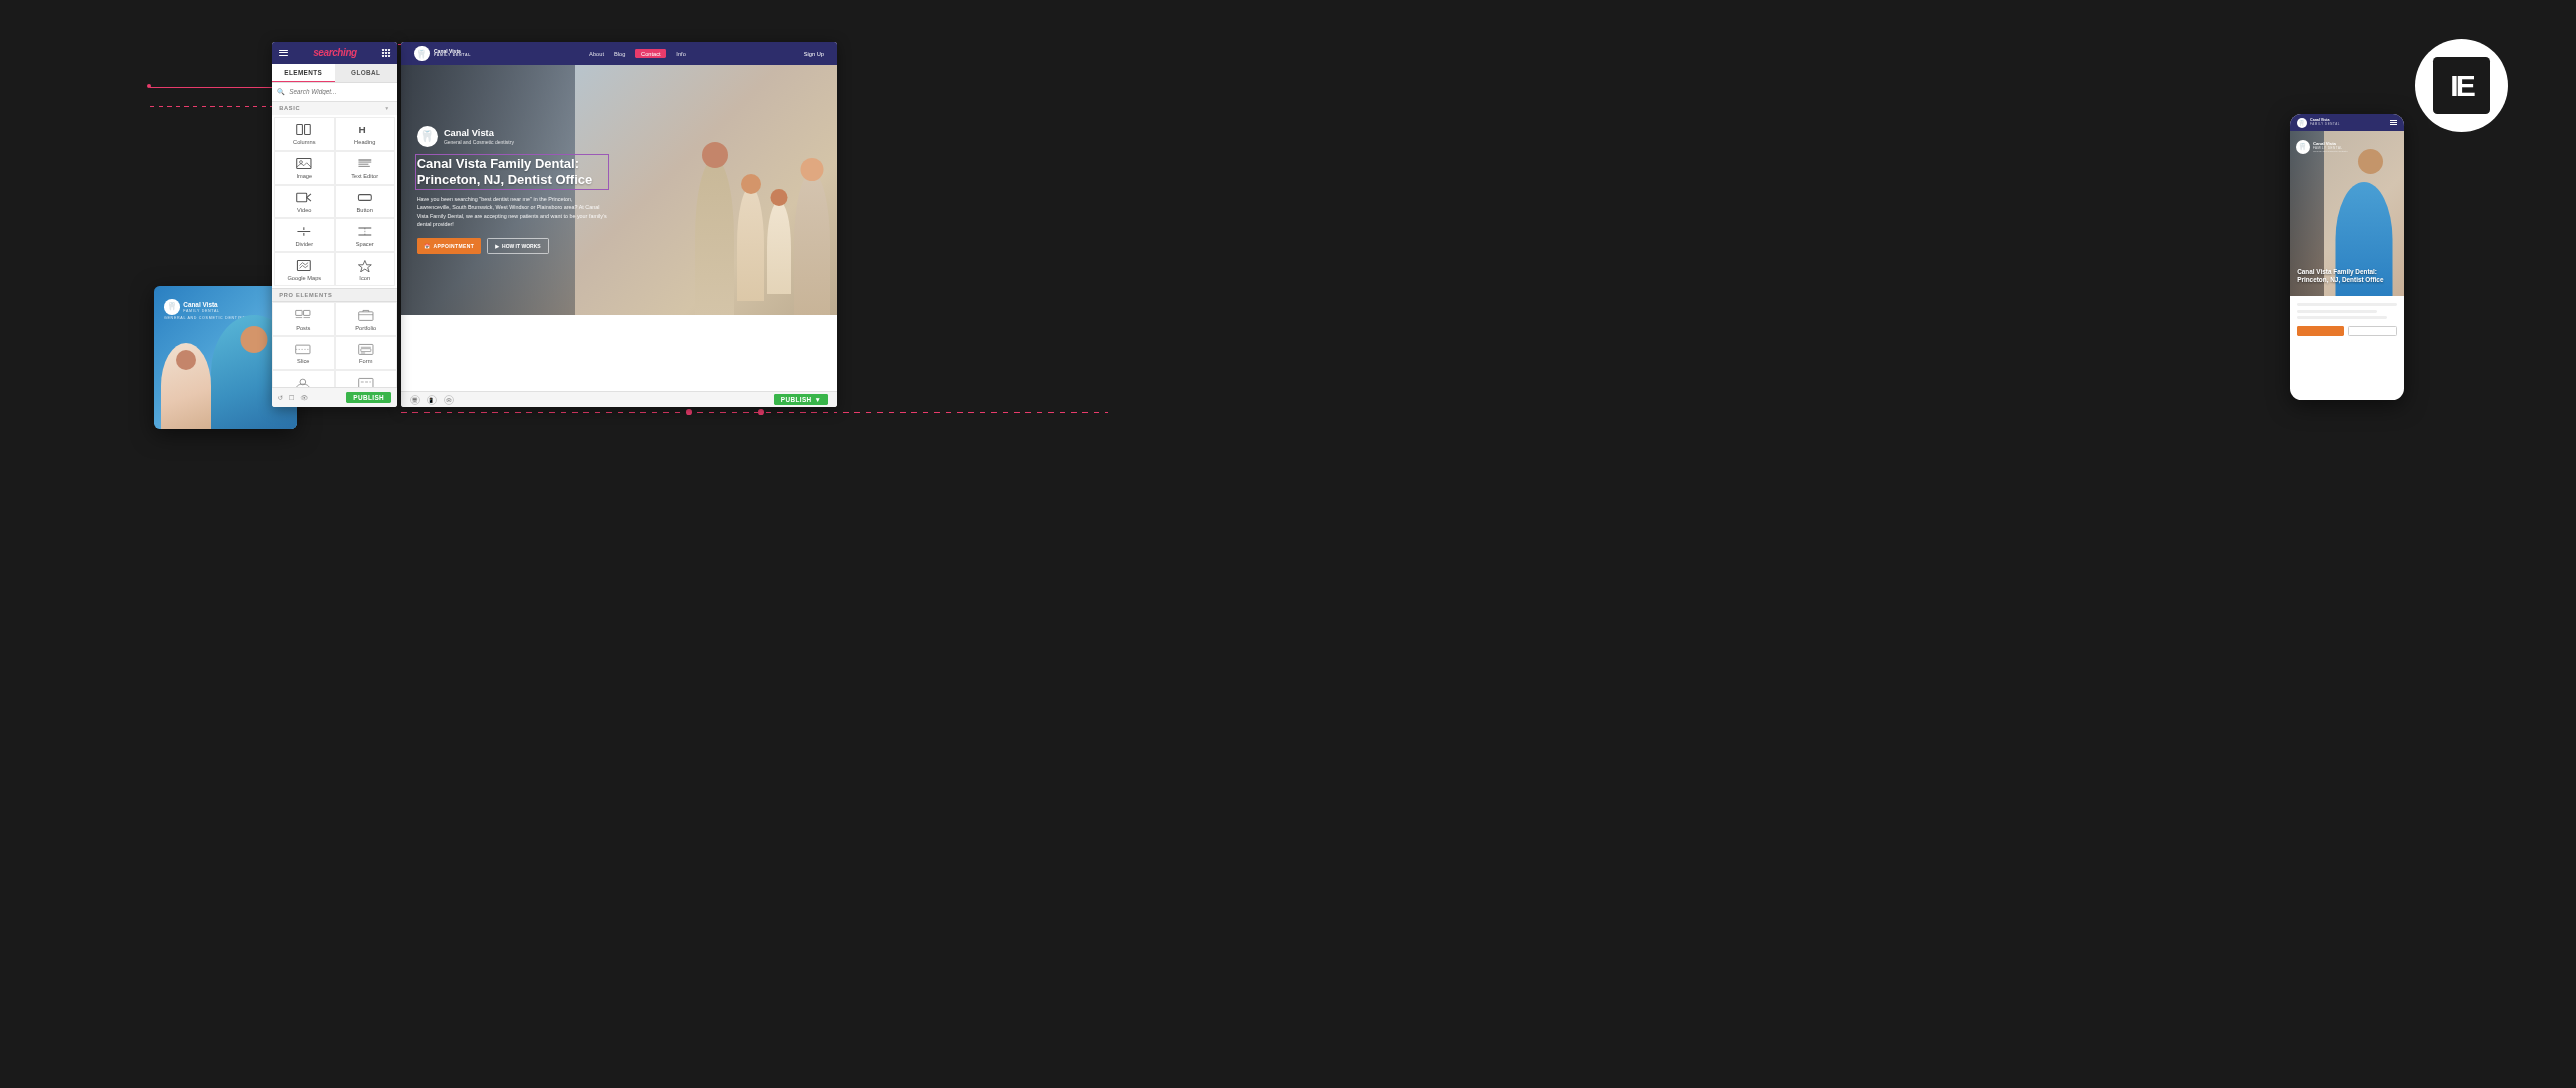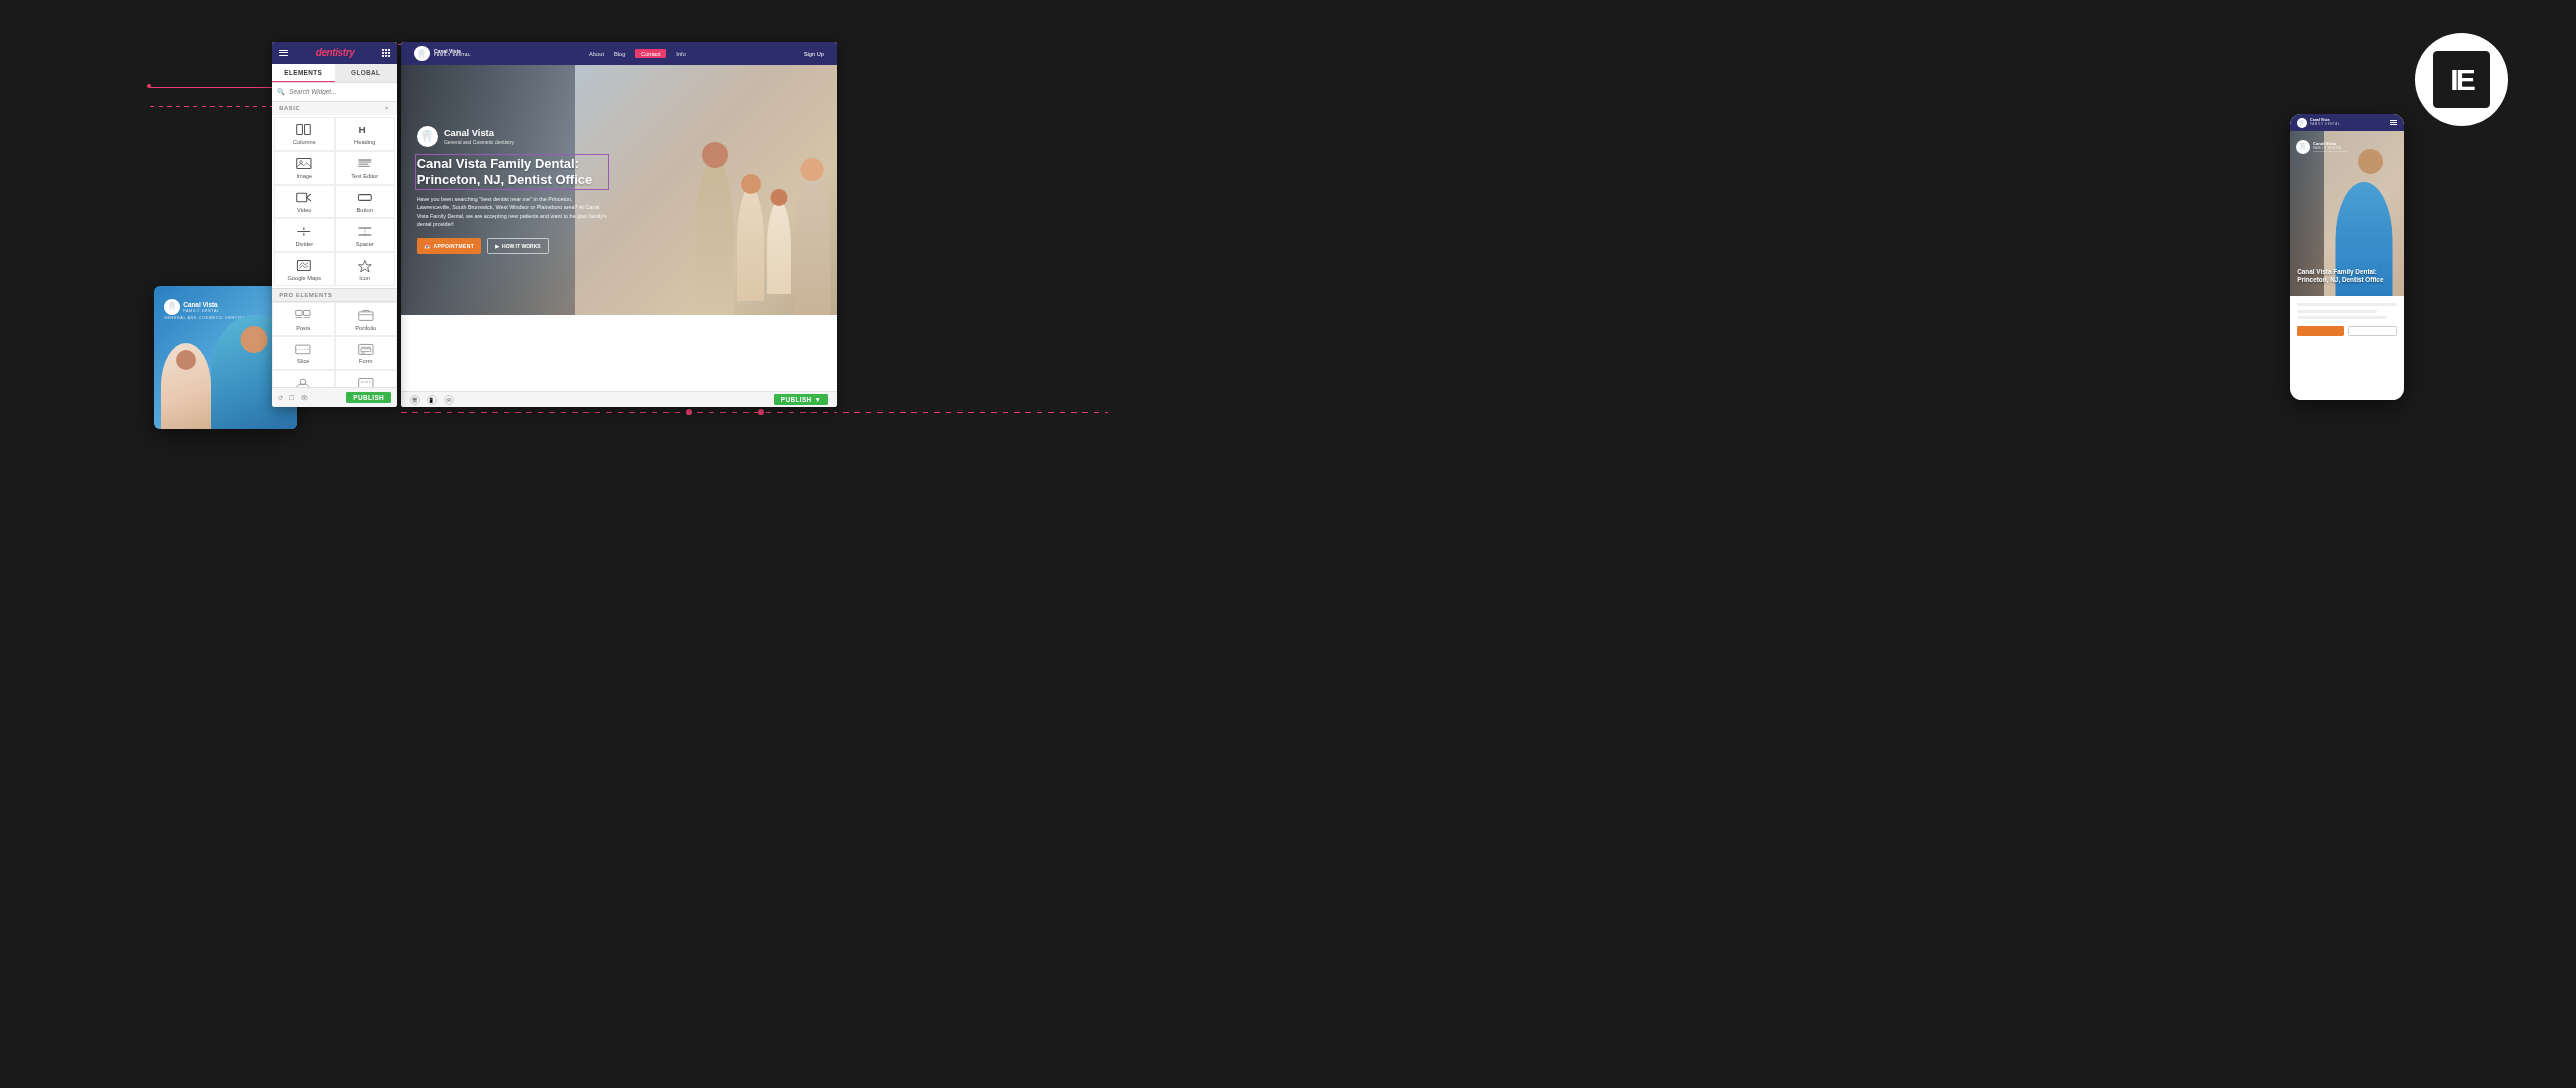--- a/index.html
+++ b/index.html
@@ -10,21 +10,21 @@
       background-image: radial-gradient(circle, #444 0.7px, transparent 0.7px);
       background-size: 20px 20px;
       font-family: -apple-system, BlinkMacSystemFont, 'Segoe UI', Arial, sans-serif;
       overflow: hidden;
       position: relative;
     }
 
     
     .elementor-badge {
       position: absolute;
-      top: 33px;
+      top: 39px;
       right: 68px;
       width: 93px;
       height: 93px;
       background: white;
       border-radius: 50%;
       display: flex;
       align-items: center;
       justify-content: center;
       z-index: 100;
     }
@@ -641,21 +641,21 @@
 </div>
 
 <div class="elementor-panel">
 
   <div class="panel-header">
     <div class="hamburger-lines">
       <div class="hamburger-line"></div>
       <div class="hamburger-line"></div>
       <div class="hamburger-line"></div>
     </div>
-    <div class="panel-header-logo">dentistry</div>
+    <div class="panel-header-logo">searching</div>
     <div class="grid-icon">
       <div class="grid-icon-dot"></div>
       <div class="grid-icon-dot"></div>
       <div class="grid-icon-dot"></div>
       <div class="grid-icon-dot"></div>
       <div class="grid-icon-dot"></div>
       <div class="grid-icon-dot"></div>
       <div class="grid-icon-dot"></div>
       <div class="grid-icon-dot"></div>
       <div class="grid-icon-dot"></div>

